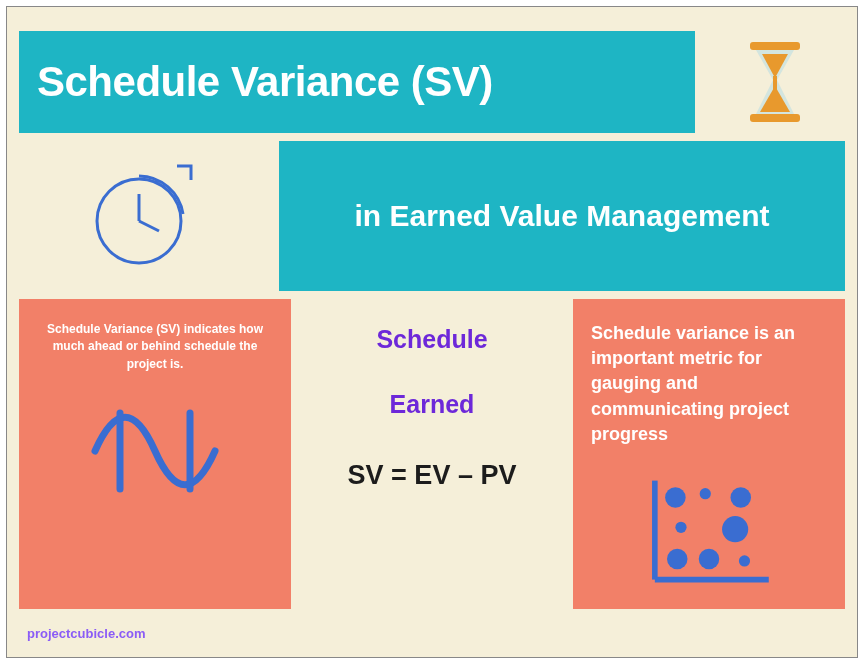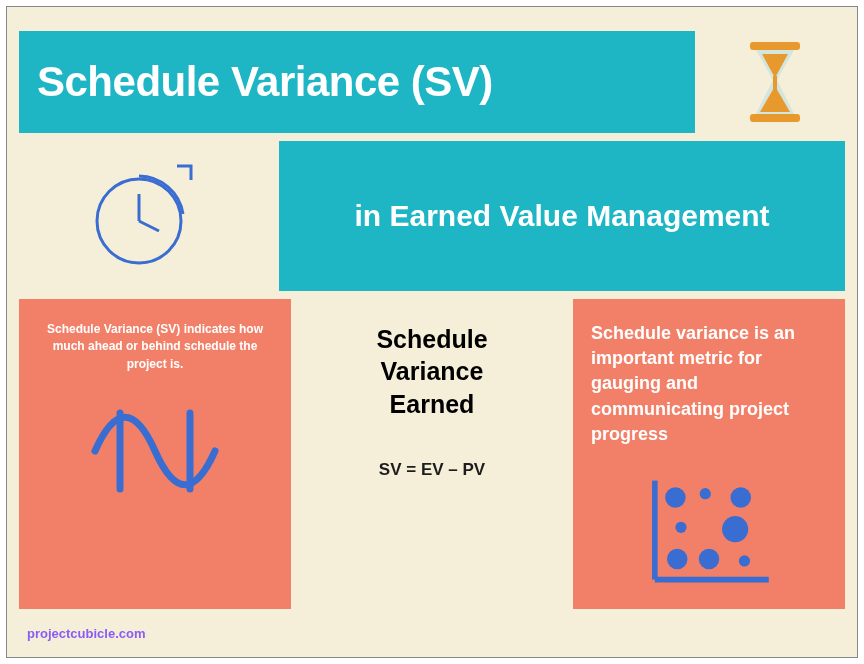--- a/index.html
+++ b/index.html
@@ -89,30 +89,30 @@
     }
     .salmon-text-left {
       color: #fff;
       font-weight: 700;
       font-size: 18px;
       line-height: 1.4;
       text-align: left;
       align-self: flex-start;
     }
     .formula-heading {
-      color: #000000;
+      color: #6d28d9;
       font-weight: 800;
       font-size: 25px;
       line-height: 1.3;
       text-align: center;
     }
     .formula-eq {
       color: #1c1c1c;
       font-weight: 800;
-      font-size: 17px;
+      font-size: 27px;
       margin-top: 40px;
     }
     .wave-icon, .dots-icon { margin-top: 28px; }
 
     .credit {
       color: #8b5cf6;
       font-weight: 700;
       font-size: 13px;
       padding-left: 8px;
     }
@@ -160,21 +160,21 @@
       <svg class="wave-icon" width="130" height="100" viewBox="0 0 130 100">
         <path d="M5 50 C 25 5, 45 5, 65 50 C 85 95, 105 95, 125 50" fill="none" stroke="#3a6dd1" stroke-width="7" stroke-linecap="round"></path>
         <line x1="30" y1="12" x2="30" y2="88" stroke="#3a6dd1" stroke-width="7" stroke-linecap="round"></line>
         <line x1="100" y1="12" x2="100" y2="88" stroke="#3a6dd1" stroke-width="7" stroke-linecap="round"></line>
       </svg>
     </div>
 
     <div class="tile-cream col-mid">
       <div class="formula-heading">
         <span>Schedule</span><br>
-        <span>Variance</span><br>
+        <br>
         <span>Earned</span>
       </div>
       <div class="formula-eq">SV = EV – PV</div>
     </div>
 
     <div class="tile-salmon col-right">
       <div class="salmon-text-left">Schedule variance is an important metric for gauging and communicating project progress</div>
       <svg class="dots-icon" width="140" height="120" viewBox="0 0 140 120">
         <line x1="12" y1="6" x2="12" y2="112" stroke="#3a6dd1" stroke-width="6"></line>
         <line x1="12" y1="112" x2="134" y2="112" stroke="#3a6dd1" stroke-width="6"></line>

